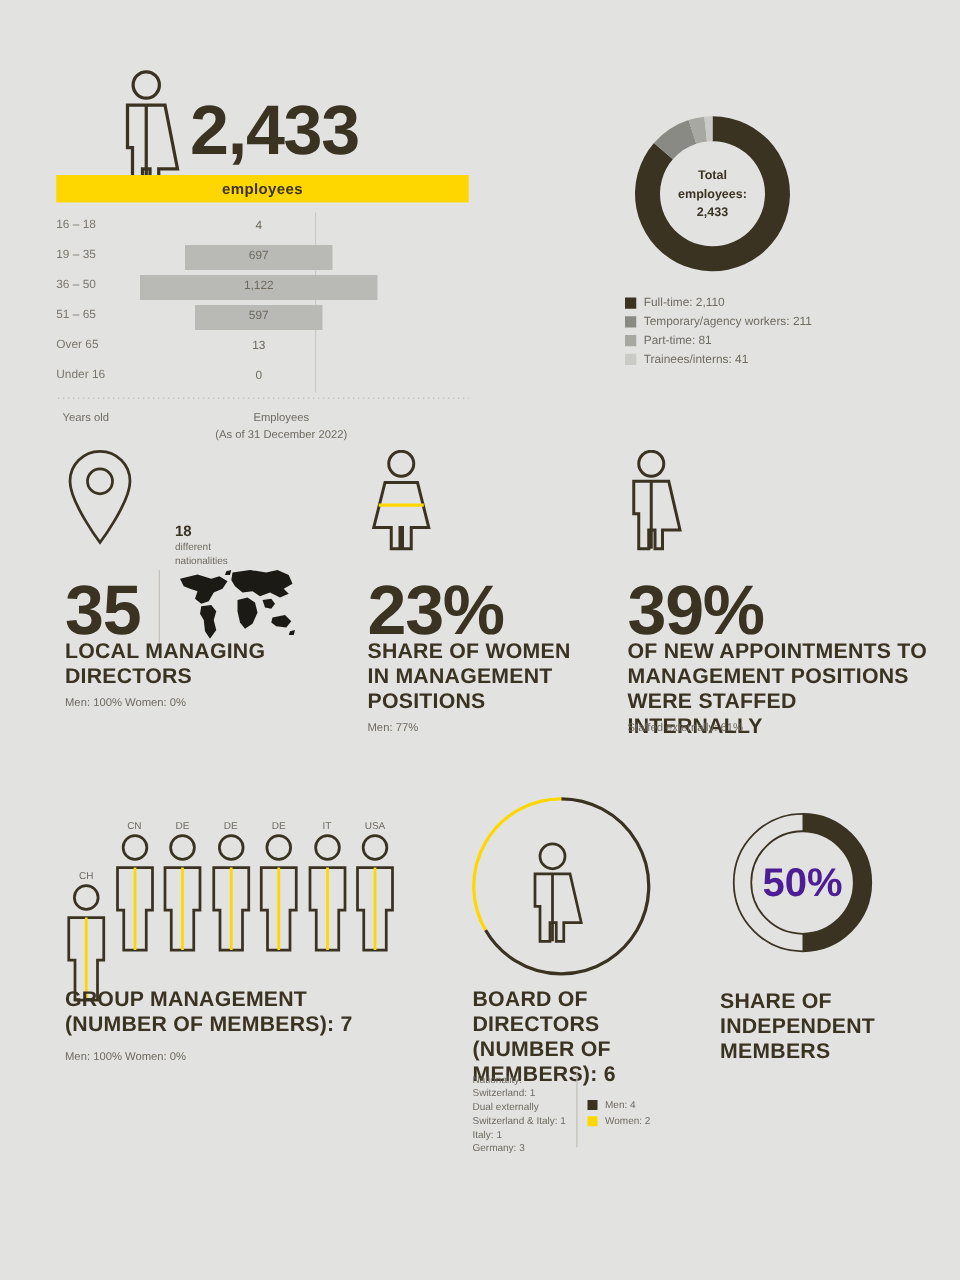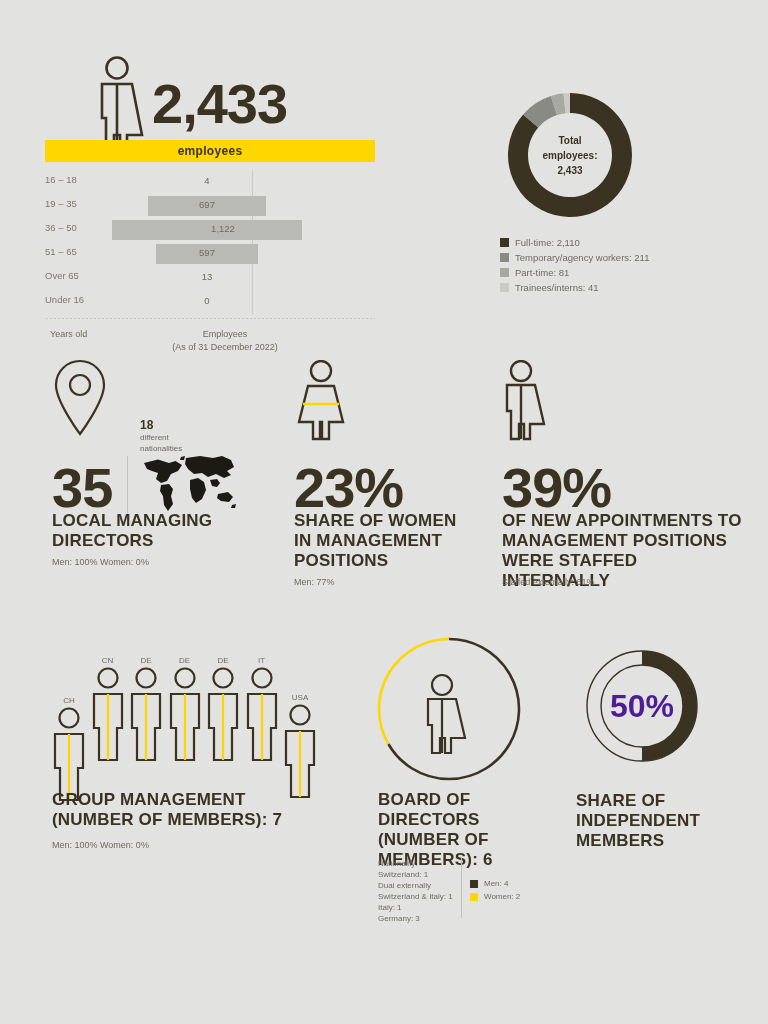--- a/index.html
+++ b/index.html
@@ -116,21 +116,21 @@
           <div class="barval" style="left: 132px;">4</div>
         </div>
         <div class="agerow">
           <div class="agelabel">19 – 35</div>
           <div class="bar" style="left: 102.985px; width: 118.03px;"></div>
           <div class="barval" style="left: 132px;">697</div>
         </div>
         <div class="agerow">
           <div class="agelabel">36 – 50</div>
           <div class="bar" style="left: 67px; width: 190px;"></div>
-          <div class="barval" style="left: 148px;">1,122</div>
+          <div class="barval" style="left: 132px;">1,122</div>
         </div>
         <div class="agerow">
           <div class="agelabel">51 – 65</div>
           <div class="bar" style="left: 111.452px; width: 101.096px;"></div>
           <div class="barval" style="left: 132px;">597</div>
         </div>
         <div class="agerow">
           <div class="agelabel">Over 65</div>
           <div class="barval" style="left: 132px;">13</div>
         </div>
@@ -275,21 +275,21 @@
         <div style="position: absolute; left: 154px; top: 0px;"><div style="font-size: 8px; color: rgb(110, 106, 96); text-align: center; width: 34px; line-height: 10px;">DE</div><svg width="34" height="96" viewBox="0 0 34 96">
             <circle cx="17" cy="12" r="9.5" fill="none" stroke="#3a3322" stroke-width="2.2"></circle>
             <path d="M3 28 L31 28 L31 62 L26 62 L26 94 L8 94 L8 62 L3 62 Z" fill="none" stroke="#3a3322" stroke-width="2.2" stroke-linejoin="miter"></path>
             <line x1="17" y1="28" x2="17" y2="94" stroke="#ffd700" stroke-width="2.2"></line>
           </svg></div>
         <div style="position: absolute; left: 192.5px; top: 0px;"><div style="font-size: 8px; color: rgb(110, 106, 96); text-align: center; width: 34px; line-height: 10px;">IT</div><svg width="34" height="96" viewBox="0 0 34 96">
             <circle cx="17" cy="12" r="9.5" fill="none" stroke="#3a3322" stroke-width="2.2"></circle>
             <path d="M3 28 L31 28 L31 62 L26 62 L26 94 L8 94 L8 62 L3 62 Z" fill="none" stroke="#3a3322" stroke-width="2.2" stroke-linejoin="miter"></path>
             <line x1="17" y1="28" x2="17" y2="94" stroke="#ffd700" stroke-width="2.2"></line>
           </svg></div>
-        <div style="position: absolute; left: 231px; top: 0px; margin-top: 37px;"><div style="font-size: 8px; color: rgb(110, 106, 96); text-align: center; width: 34px; line-height: 10px;">USA</div><svg width="34" height="96" viewBox="0 0 34 96">
+        <div style="position: absolute; left: 231px; top: 0px;"><div style="font-size: 8px; color: rgb(110, 106, 96); text-align: center; width: 34px; line-height: 10px;">USA</div><svg width="34" height="96" viewBox="0 0 34 96">
             <circle cx="17" cy="12" r="9.5" fill="none" stroke="#3a3322" stroke-width="2.2"></circle>
             <path d="M3 28 L31 28 L31 62 L26 62 L26 94 L8 94 L8 62 L3 62 Z" fill="none" stroke="#3a3322" stroke-width="2.2" stroke-linejoin="miter"></path>
             <line x1="17" y1="28" x2="17" y2="94" stroke="#ffd700" stroke-width="2.2"></line>
           </svg></div>
       </div>
   </div>
   <div class="abs hdl" style="left:52px;top:790px;width:300px;">
     <div>GROUP MANAGEMENT</div>
     <div>(NUMBER OF MEMBERS): 7</div>
   </div>

